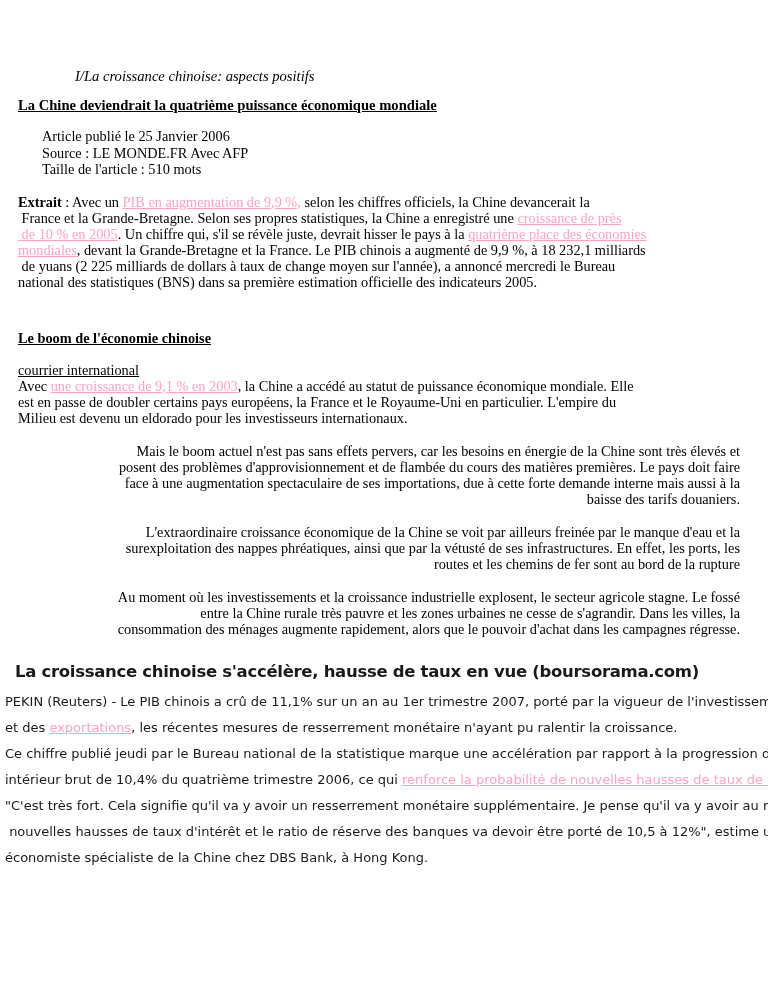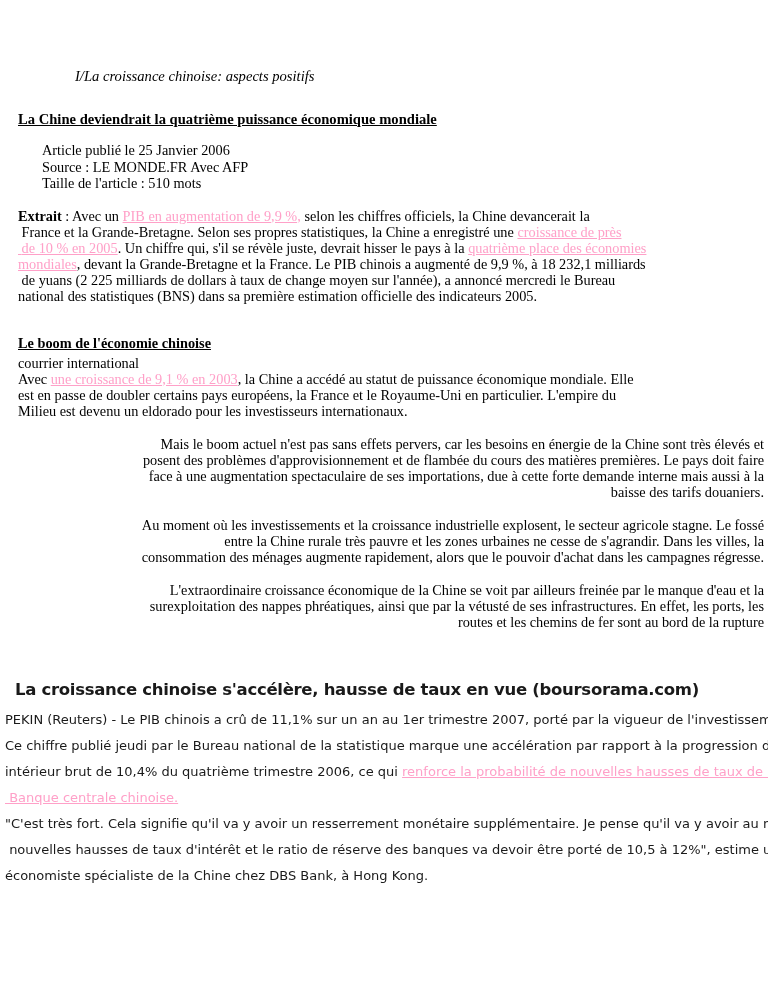--- a/index.html
+++ b/index.html
@@ -14,54 +14,55 @@
   }
   .b { font-weight: bold; }
   .p { color: var(--pink, #ffa0c8); text-decoration: underline; }
 
   
   .doc1 {
     position: absolute;
     top: 0; left: 0;
     width: 768px;
     box-sizing: border-box;
-    padding: 68px 4px 0 18px;
+    padding: 68px 28px 0 18px;
     font-size: 14.3px;
     line-height: 16px;
   }
   .cat-line {
     margin-left: 57px;
     font-style: italic;
     font-size: 14.6px;
   }
   .article-title {
-    margin-top: 27px;
+    margin-top: 13px;
     font-weight: bold;
     font-size: 14.6px;
     text-decoration: underline;
   }
   .meta { margin-top: 15px; margin-left: 24px; }
   .meta > div { line-height: 16.5px; }
   .para { white-space: pre-wrap; }
   .extract { margin-top: 16px; }
   .sec2-title {
-    margin-top: 31px;
+    margin-top: 40px;
     font-weight: bold;
     text-decoration: underline;
   }
   .sec2-sub {
-    margin-top: 4px;
+    margin-top: 16px;
+    text-decoration: underline;
   }
   .boom-para { }
   .para3, .para4, .para5 { margin-top: 17px; text-align: right; }
 
   
   .doc2 {
     position: absolute;
-    top: 680px; left: 5px;
+    top: 662px; left: 5px;
     width: 763px;
     overflow: hidden;
     font-family: "DejaVu Sans", sans-serif;
     color: #1a1a1a;
     font-size: 13px;
   }
   .news-title {
     margin-left: 10px;
     font-size: 16.5px;
     font-weight: bold;
@@ -96,32 +97,32 @@
 national des statistiques (BNS) dans sa première estimation officielle des indicateurs 2005.</span></div>
   <div class="sec2-title">Le boom de l'économie chinoise </div>
   <div class="sec2-sub">courrier international</div>
   <div class="para boom-para"><span>Avec </span><span class="p">une croissance de 9,1 % en 2003</span><span>, la Chine a accédé au statut de puissance économique mondiale. Elle
 est en passe de doubler certains pays européens, la France et le Royaume-Uni en particulier. L'empire du
 Milieu est devenu un eldorado pour les investisseurs internationaux.</span></div>
   <div class="para para3">Mais le boom actuel n'est pas sans effets pervers, car les besoins en énergie de la Chine sont très élevés et
 posent des problèmes d'approvisionnement et de flambée du cours des matières premières. Le pays doit faire
 face à une augmentation spectaculaire de ses importations, due à cette forte demande interne mais aussi à la
 baisse des tarifs douaniers.</div>
+  <div class="para para5">L'extraordinaire croissance économique de la Chine se voit par ailleurs freinée par le manque d'eau et la
+surexploitation des nappes phréatiques, ainsi que par la vétusté de ses infrastructures. En effet, les ports, les
+routes et les chemins de fer sont au bord de la rupture</div>
   <div class="para para4">Au moment où les investissements et la croissance industrielle explosent, le secteur agricole stagne. Le fossé
 entre la Chine rurale très pauvre et les zones urbaines ne cesse de s'agrandir. Dans les villes, la
 consommation des ménages augmente rapidement, alors que le pouvoir d'achat dans les campagnes régresse.</div>
-  <div class="para para5">L'extraordinaire croissance économique de la Chine se voit par ailleurs freinée par le manque d'eau et la
-surexploitation des nappes phréatiques, ainsi que par la vétusté de ses infrastructures. En effet, les ports, les
-routes et les chemins de fer sont au bord de la rupture</div>
 </div>
 
 <div class="doc2">
   <div class="news-title">La croissance chinoise s'accélère, hausse de taux en vue (boursorama.com)</div>
   <div class="news-body">
     <div class="news-line"><span>PEKIN (Reuters) - Le PIB chinois a crû de 11,1% sur un an au 1er trimestre 2007, porté par la vigueur de l'investissement</span></div>
+    <div class="news-line"><span>et des </span><span class="p">exportations</span><span>, les récentes mesures de resserrement monétaire n'ayant pu ralentir la croissance.</span></div>
     <div class="news-line"><span>Ce chiffre publié jeudi par le Bureau national de la statistique marque une accélération par rapport à la progression du produit</span></div>
     <div class="news-line"><span>intérieur brut de 10,4% du quatrième trimestre 2006, ce qui </span><span class="p">renforce la probabilité de nouvelles hausses de taux de la</span></div>
-    <div class="news-line"><span class="p"> Banque centrale chinoise.</span></div>
     <div class="news-line"><span>"C'est très fort. Cela signifie qu'il va y avoir un resserrement monétaire supplémentaire. Je pense qu'il va y avoir au moins deux</span></div>
     <div class="news-line"><span> nouvelles hausses de taux d'intérêt et le ratio de réserve des banques va devoir être porté de 10,5 à 12%", estime un</span></div>
     <div class="news-line"><span>économiste spécialiste de la Chine chez DBS Bank, à Hong Kong.</span></div>
   </div>
 </div>
 
 </body></html>

